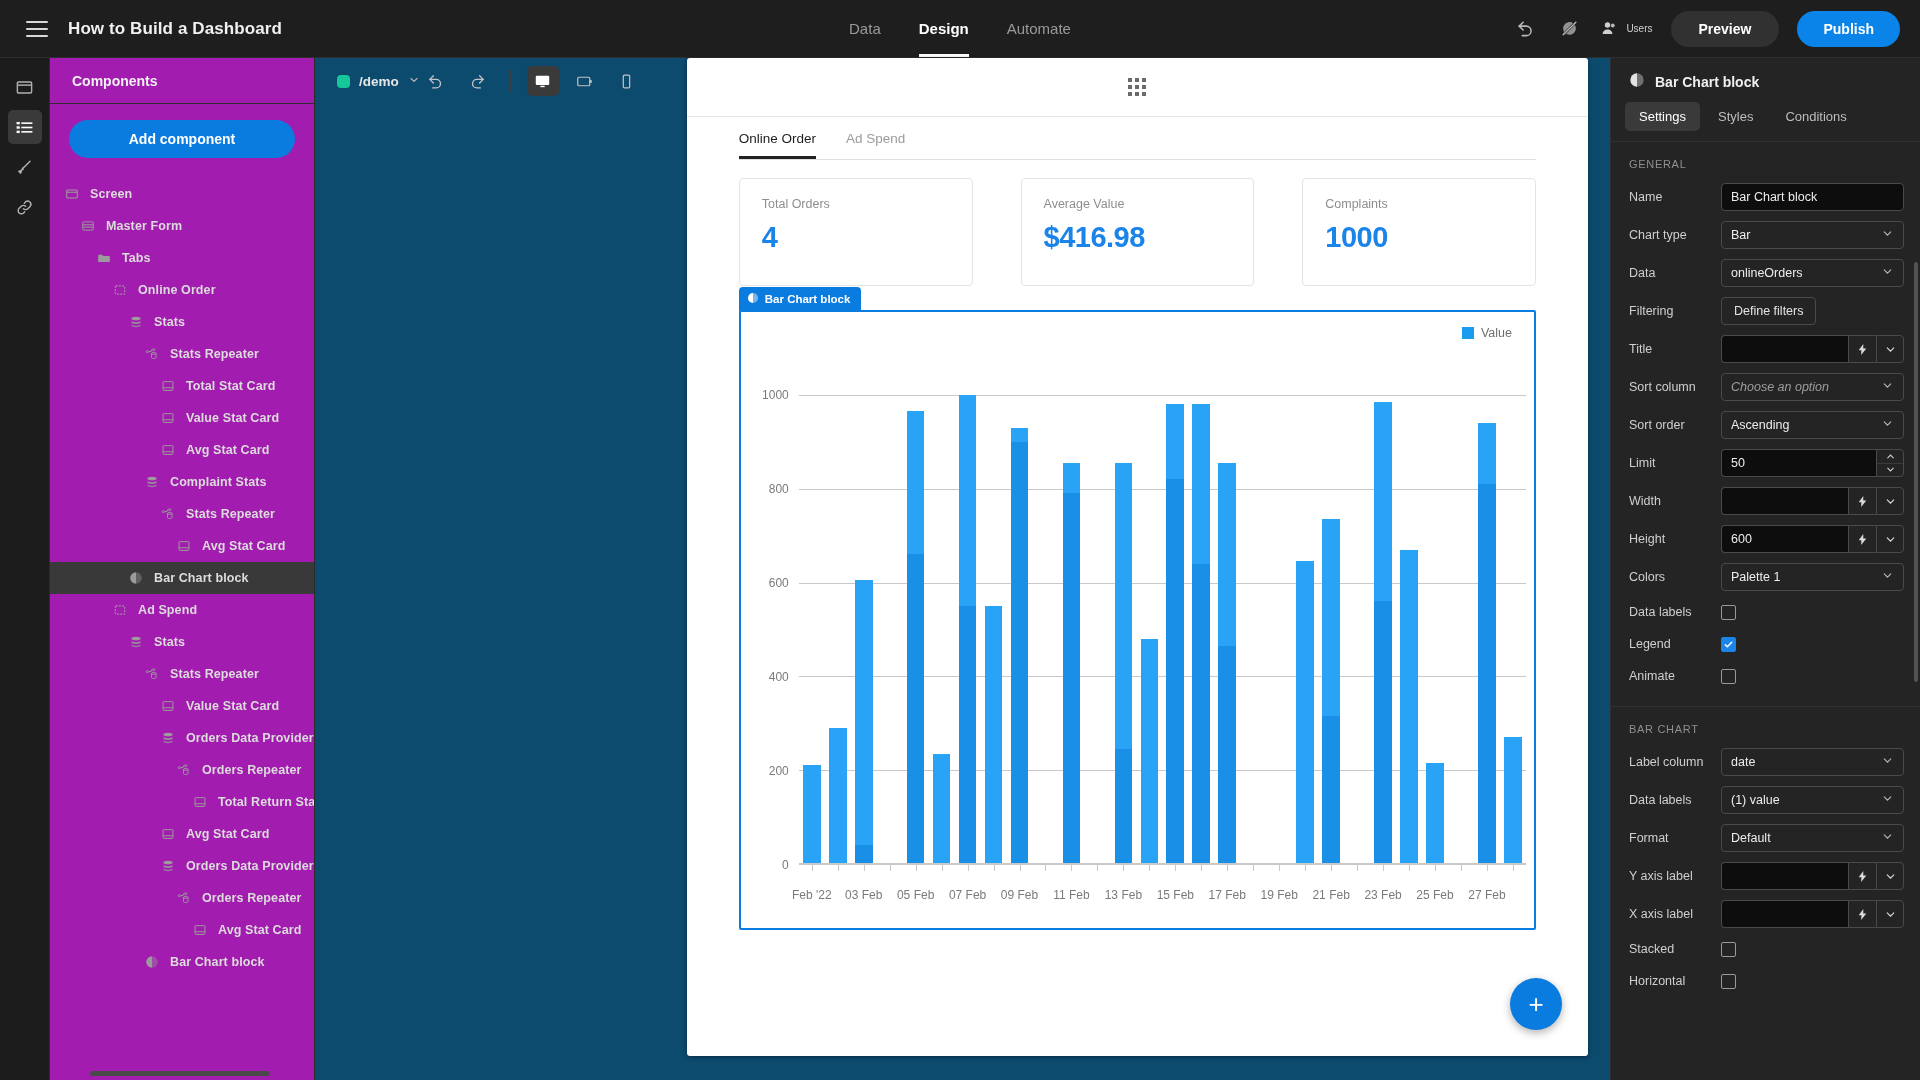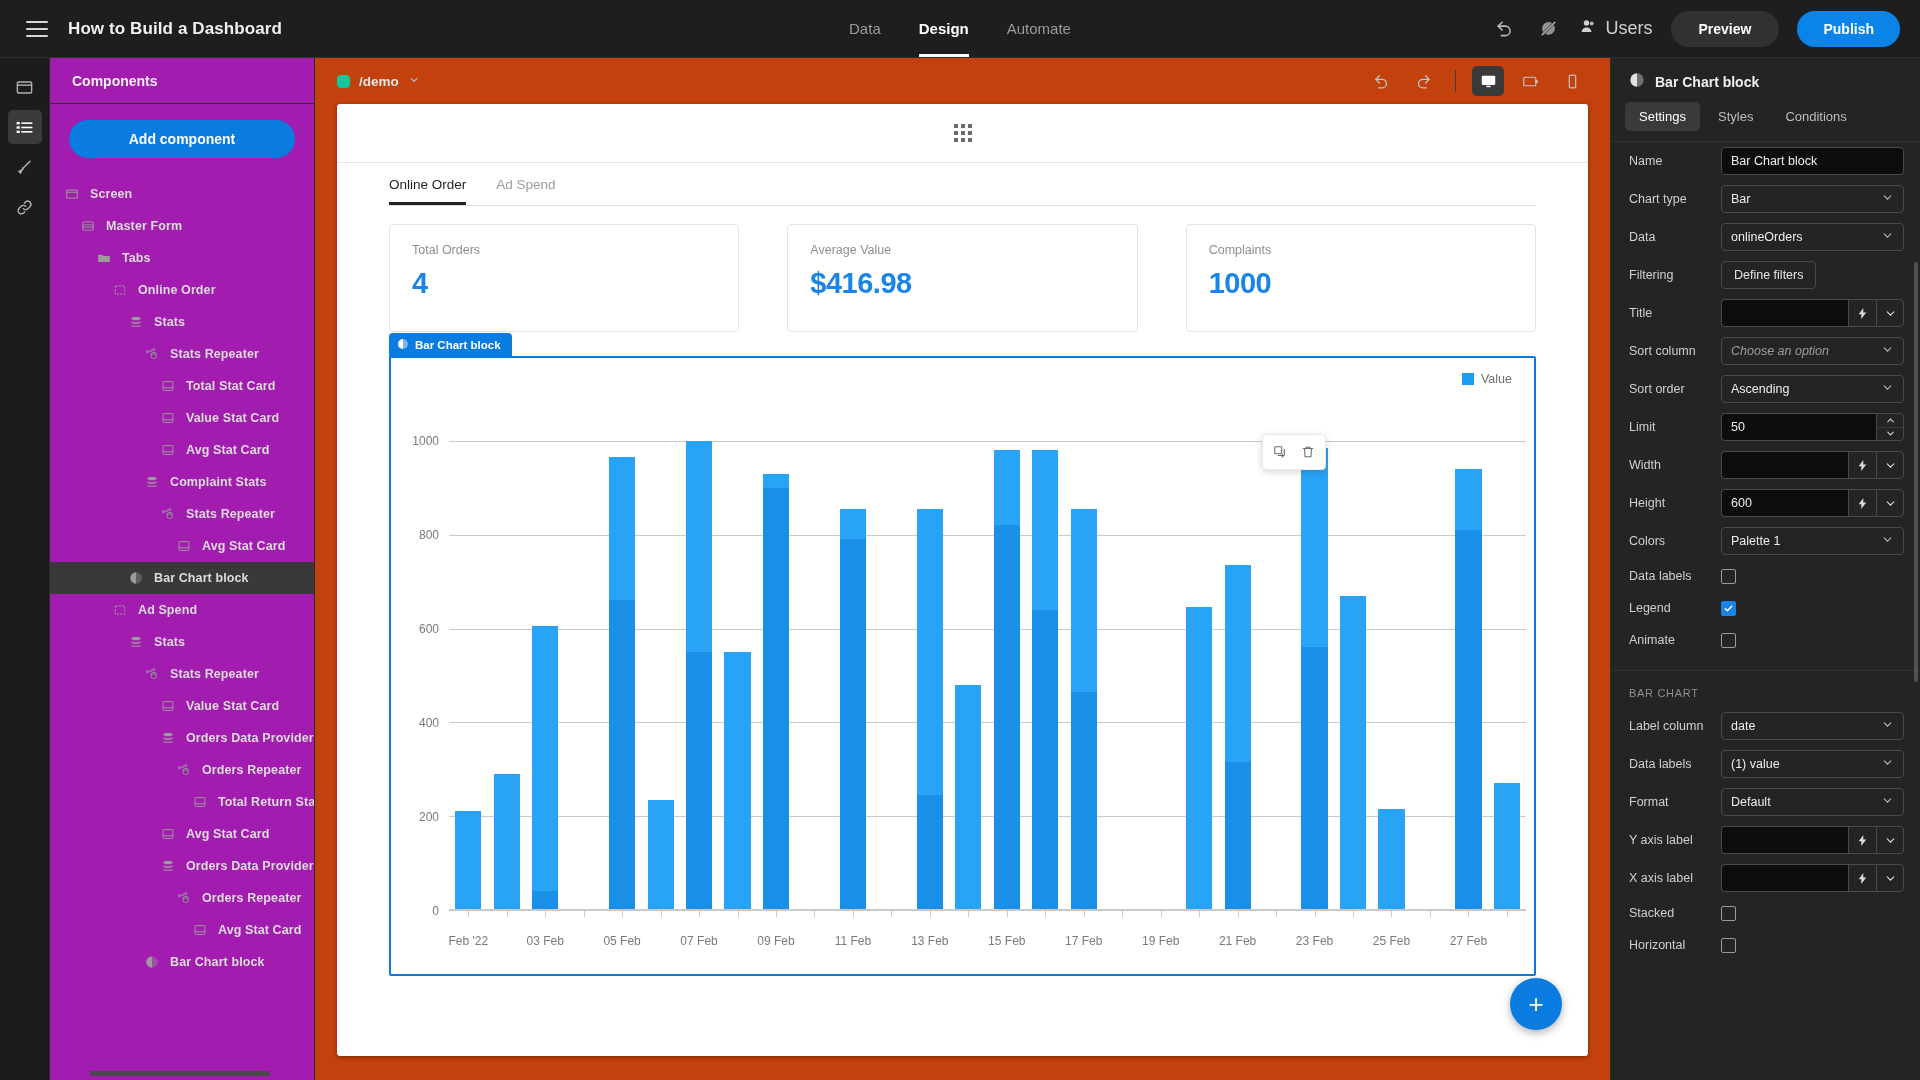--- a/index.html
+++ b/index.html
@@ -38,21 +38,21 @@
   }
   .top-nav .nav-item.active { color: #ffffff; font-weight: 700; }
   .top-nav .nav-item.active::after {
     content:""; position:absolute; left:0; right:0; bottom:0; height:3px; background:#ffffff;
   }
 
   .top-right { margin-left: auto; display: flex; align-items: center; gap: 18px; }
   .ticon { width: 26px; height: 26px; display:flex; align-items:center; justify-content:center;
            color:#b9b9b9; cursor:pointer; }
   .ticon svg { display:block; }
-  .users-chip { display:flex; align-items:center; gap:8px; color:#d0d0d0; font-size:18px; cursor:pointer; }
+  .users-chip { display:flex; align-items:center; gap:8px; color:#d0d0d0; font-size:10px; cursor:pointer; }
   .btn-preview {
     background:#313131; color:#fff; font-size:14px; font-weight:700;
     border:none; border-radius:20px; padding:10px 28px; cursor:pointer;
   }
   .btn-publish {
     background:#0a84e8; color:#fff; font-size:14px; font-weight:700;
     border:none; border-radius:20px; padding:10px 26px; cursor:pointer;
   }
 
   
@@ -81,21 +81,21 @@
   .tree-row { display:flex; align-items:center; gap:10px; height:32px; cursor:pointer;
               color:#dcdcdc; padding-right:8px; white-space:nowrap; overflow:hidden; }
   .tree-row.selected { background:#393939; }
   .tree-row .ic { width:16px; height:16px; flex:none; color:#9b9b9b; display:flex;
                   align-items:center; justify-content:center; }
   .tree-row .lbl { font-weight:700; font-size:12.5px; letter-spacing:.1px; }
   .panel-scroll { position:absolute; left:40px; bottom:4px; width:180px; height:5px;
                   background:#4a4a4a; border-radius:3px; }
 
   
-  .canvas-wrap { flex:1; background:#c2410c; display:flex; flex-direction:column; min-width:0; }
+  .canvas-wrap { flex:1; background:#0c4a6e; display:flex; flex-direction:row; min-width:0; }
   .canvas-top { height:46px; display:flex; align-items:center; padding:0 22px; }
   .page-chip { display:flex; align-items:center; gap:9px; font-size:13.5px; color:#e6e6e6;
                font-weight:700; cursor:pointer; }
   .page-dot { width:13px; height:13px; border-radius:4px; background:#16c79a; }
   .canvas-tools { margin-left:auto; display:flex; align-items:center; gap:10px; }
   .ctool { width:32px; height:30px; border-radius:5px; display:flex; align-items:center;
            justify-content:center; color:#c4c4c4; cursor:pointer; }
   .ctool.active { background:#3a3a3a; color:#fff; }
   .tool-sep { width:1px; height:22px; background:#3c3c3c; margin:0 6px; }
 
@@ -899,20 +899,21 @@
         </span>
         <h3>Bar Chart block</h3>
       </div>
       <div class="insp-tabs">
         <div class="insp-tab active">Settings</div>
         <div class="insp-tab">Styles</div>
         <div class="insp-tab">Conditions</div>
       </div>
       <div class="insp-body" id="insp-body">
         <div class="insp-scroll"></div>
+      <div class="sec-title">GENERAL</div>
           <div class="frow">
             <div class="flabel">Name</div>
             <div class="fctl">
               <div class="inp">Bar Chart block</div>
             </div>
           </div>
           <div class="frow">
             <div class="flabel">Chart type</div>
             <div class="fctl">
               <div class="sel">

